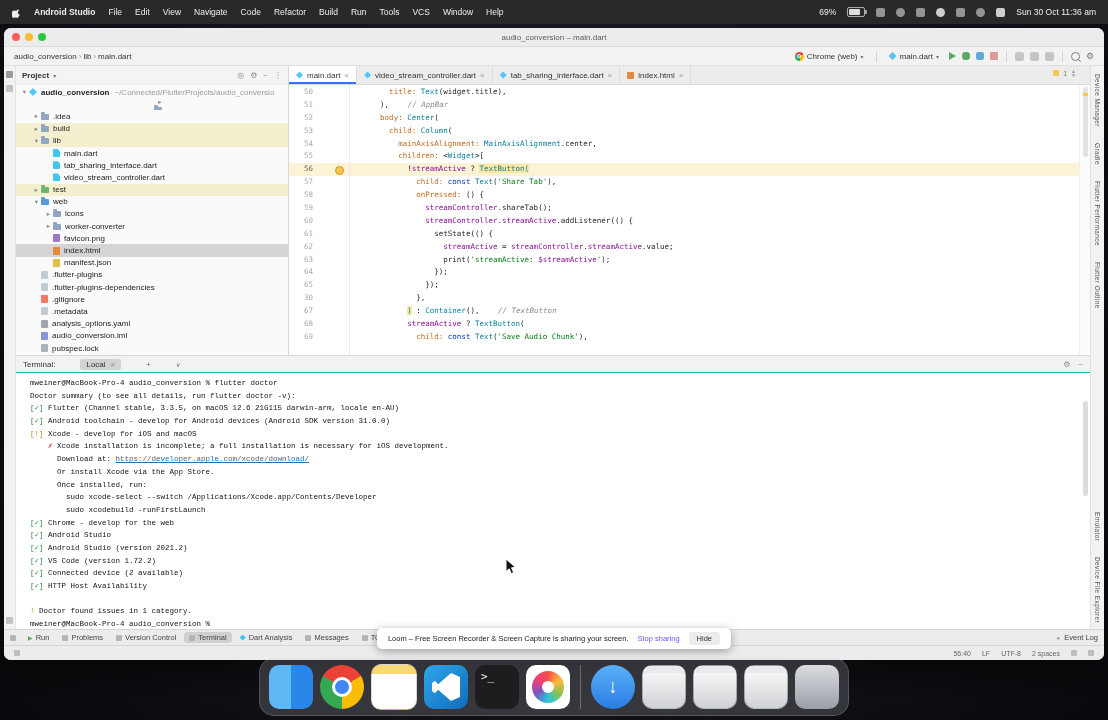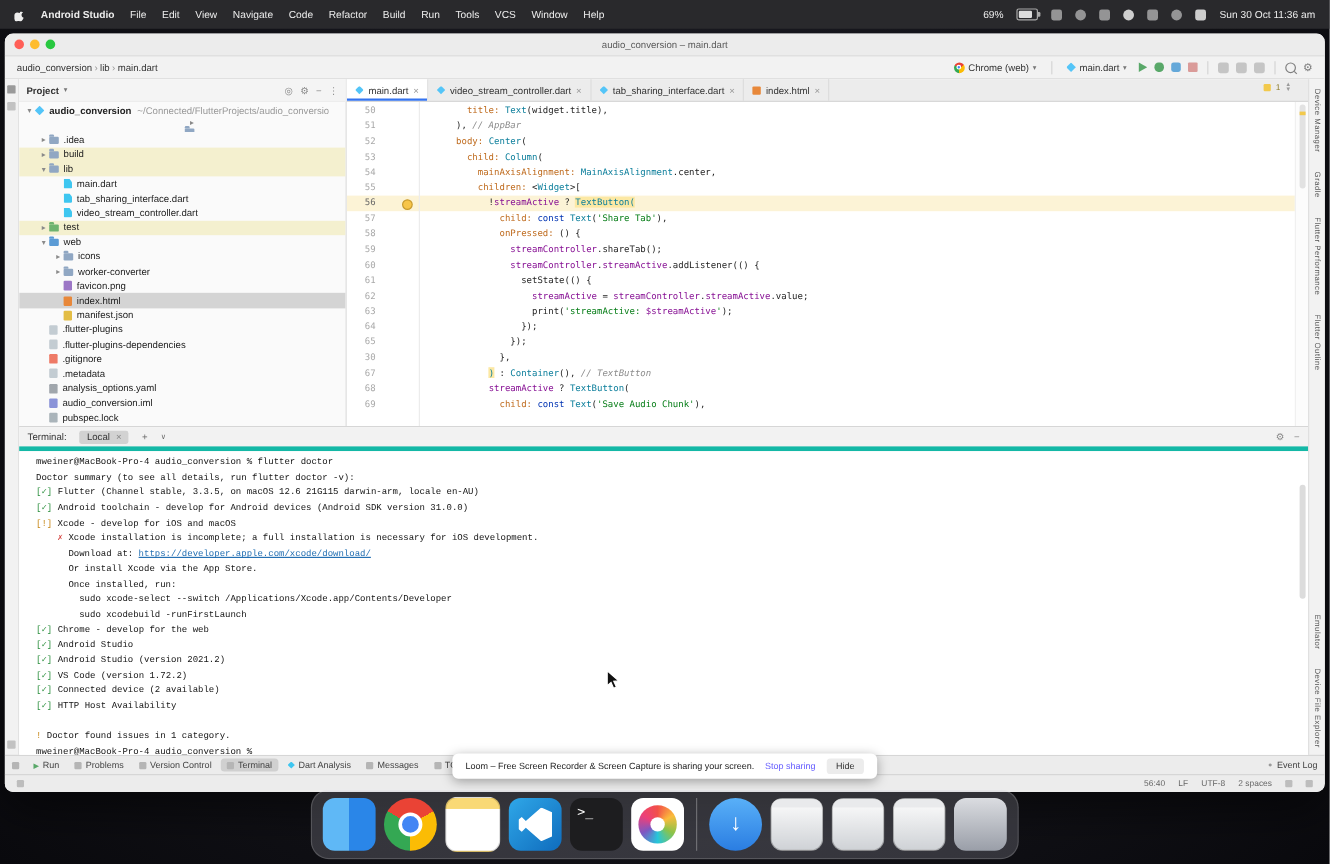--- a/index.html
+++ b/index.html
@@ -102,30 +102,30 @@
   .gut-num{width:24px;flex:none;text-align:right;color:#a9a9a9;padding-right:4px;}
   .code-line.current .gut-num{color:#666;}
   .gut-strip{width:36px;flex:none;position:relative;}
   .bulb{position:absolute;left:18px;top:3px;width:7px;height:7px;border-radius:50%;background:#f7c54a;border:1px solid #c89b2f;}
   .code-text{flex:1;}
   .sg-p{color:#bf6b1e;}
   .sg-c{color:#0b7e9b;}
   .sg-cb{color:#0b7e9b;background:#fce8a3;}
   .sg-s{color:#067d17;}
   .sg-k{color:#0033b3;}
-  .sg-m{color:#8c8c8c;font-style:italic;}
+  .sg-m{color:#8c8c8c;font-style:italic;margin-left:14px;}
   .sg-d{color:#1f1f1f;}
   .sg-f{color:#871094;}
   .ed-scroll{position:absolute;right:0;top:0;bottom:0;width:10px;background:#fcfcfc;border-left:1px solid #f0f0f0;}
   .mark-warn{position:absolute;right:2px;top:8px;width:5px;height:3px;background:#f2c94c;}
   .ed-thumb{position:absolute;right:2px;top:2px;width:5px;height:70px;background:#e2e2e2;border-radius:3px;}
   
   .terminal{flex:1;display:flex;flex-direction:column;border-top:1px solid #d6d6d6;min-height:0;}
-  .term-head{height:16px;flex:none;background:#f2f2f2;border-bottom:4px solid #14b8a6;display:flex;align-items:center;
-             font-size:8px;padding:0 7px;gap:11px;color:#333;}
+  .term-head{height:16px;flex:none;background:#f2f2f2;border-bottom:1px solid #14b8a6;display:flex;align-items:center;
+             font-size:8px;padding:0 7px;gap:25px;color:#333;}
   .term-tab{background:#d2d2d2;border-radius:2px;padding:1px 6px;display:flex;align-items:center;gap:5px;}
   .term-head-right{margin-left:auto;display:flex;gap:8px;color:#8a8a8a;font-size:8px;align-items:center;}
   .term-body{flex:1;background:#fff;font-family:Liberation Mono, monospace;font-size:7.5px;line-height:12.7px;
              padding:4px 0 0 14px;position:relative;overflow:hidden;color:#141414;}
   .t-line{white-space:pre;height:12.7px;}
   .tg{color:#2e9140;}
   .ty{color:#c8891a;}
   .tr{color:#d64541;}
   .tlnk{color:#2470b3;text-decoration:underline;}
   .term-thumb{position:absolute;right:2px;top:28px;width:5px;height:95px;background:#dcdcdc;border-radius:3px;}

